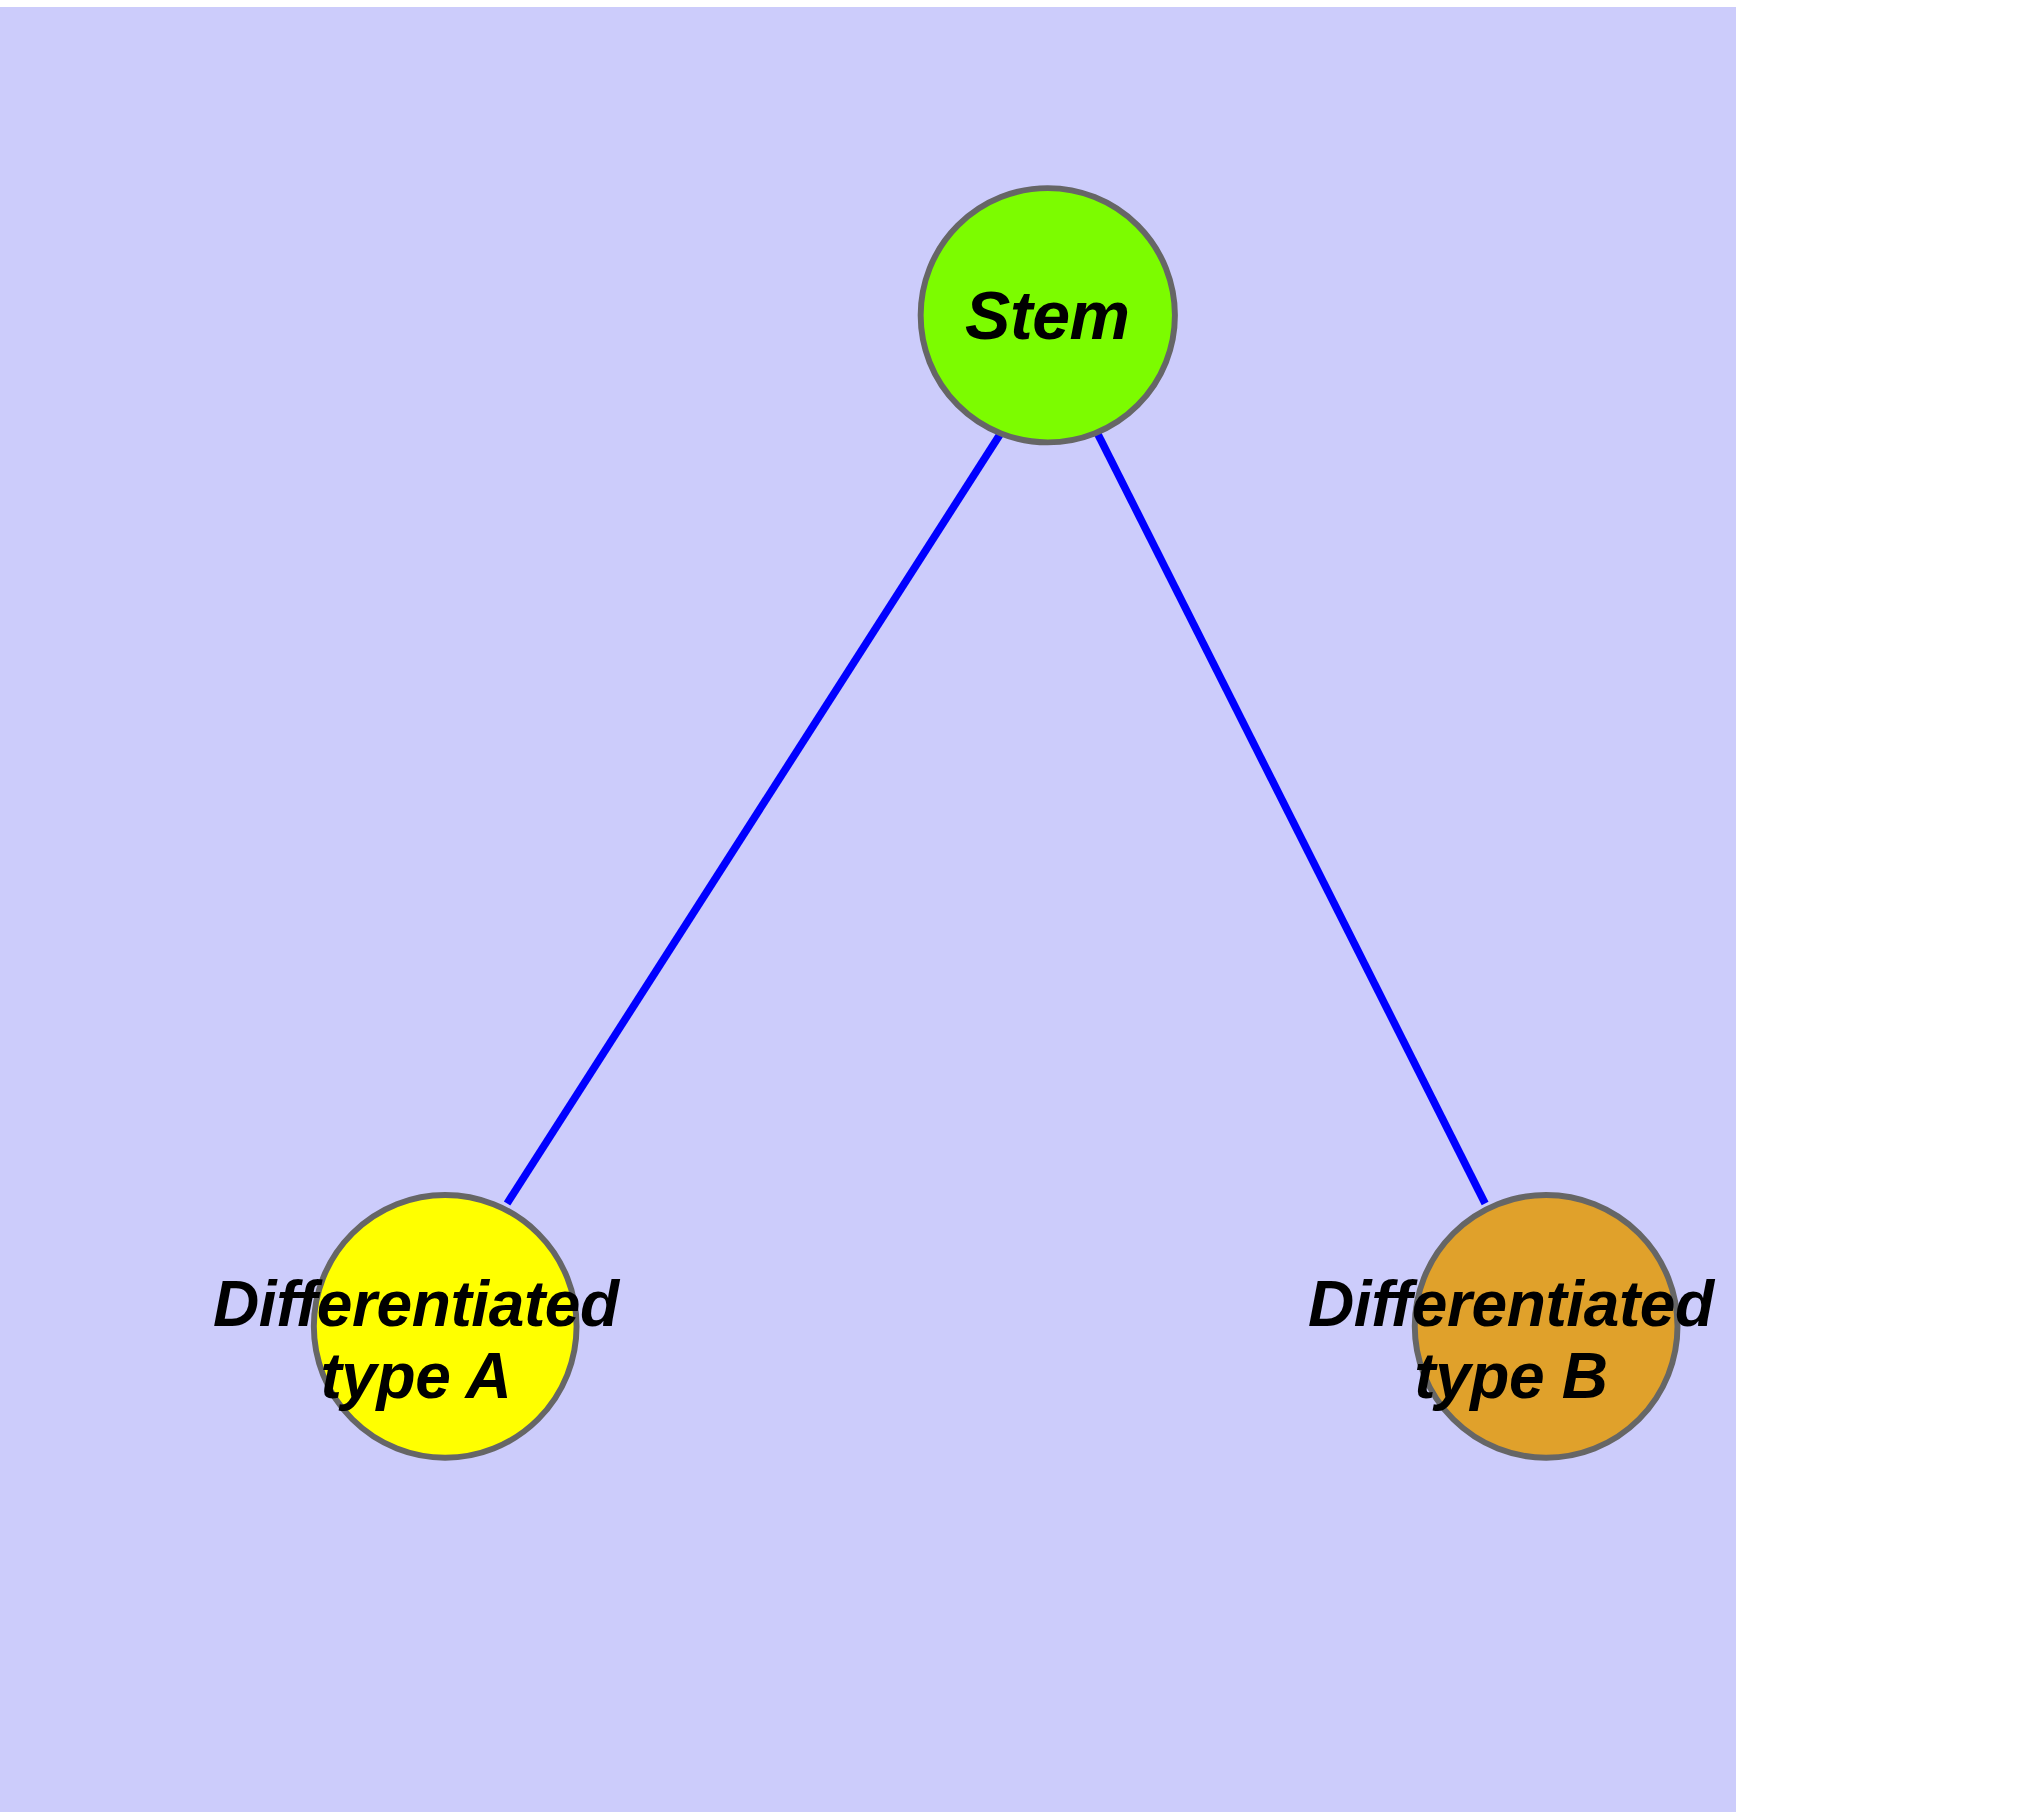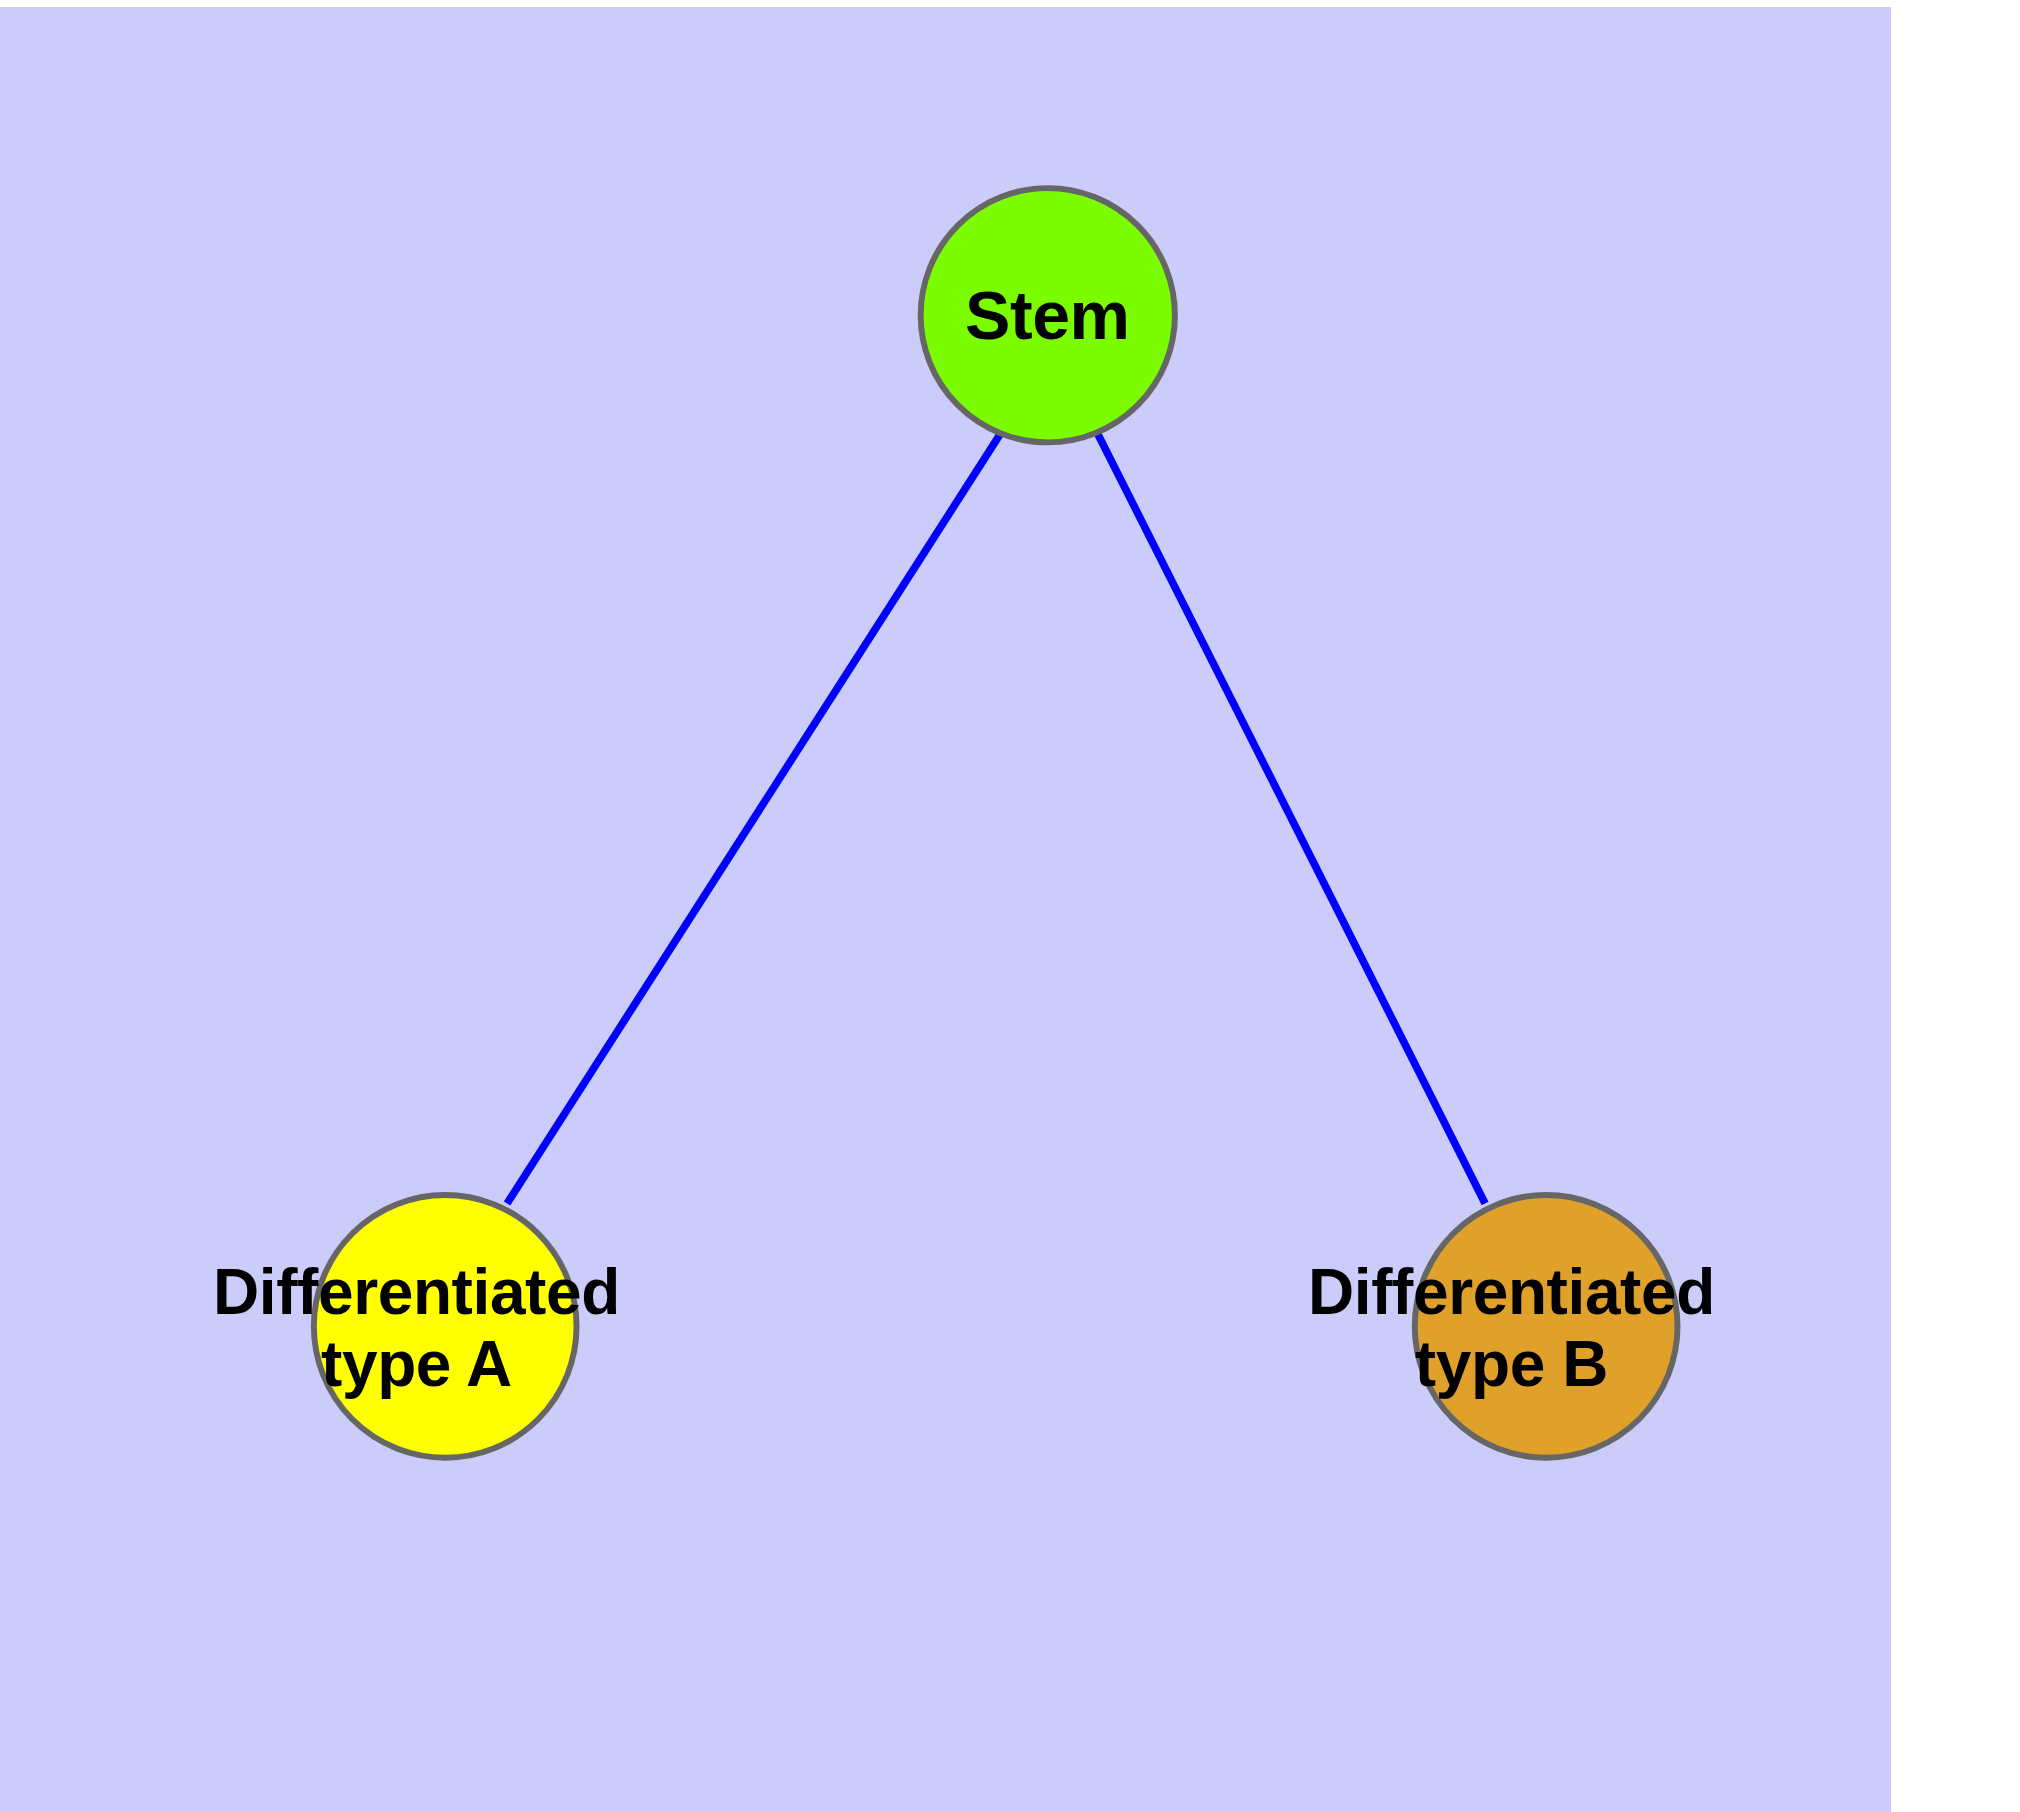--- a/index.html
+++ b/index.html
@@ -39,26 +39,27 @@
     line-height: 1.12;
     white-space: pre;
     letter-spacing: -0.4px;
     pointer-events: none;
   }
   .node-label.root {
     font-size: 68px;
   }
   .node-label.leaf {
     font-size: 64px;
+    margin-top: 12px;
   }
 </style>
 </head>
 <body>
 
-<div id="canvas" style="width: 1891px; height: 1812px; background: rgb(255, 255, 255);">
+<div id="canvas" style="width: 1736px; height: 1812px; background: rgb(255, 255, 255); font-style: italic;">
 
   <div id="plot-background" style="width: 2021px; background: rgb(204, 204, 251);"></div>
 
   <svg id="graph-svg" viewBox="0 0 2384 2138" xmlns="http://www.w3.org/2000/svg">
     <g id="edges-layer">
         <line x1="1180" y1="512" x2="598" y2="1420" stroke="#0000ff" stroke-width="9" stroke-linecap="butt"></line>
         <line x1="1295" y1="512" x2="1752" y2="1420" stroke="#0000ff" stroke-width="9" stroke-linecap="butt"></line>
       </g>
     <g id="nodes-layer">
         <circle cx="1236" cy="372" r="150" fill="#7cfc00" stroke="#666666" stroke-width="7"></circle>

